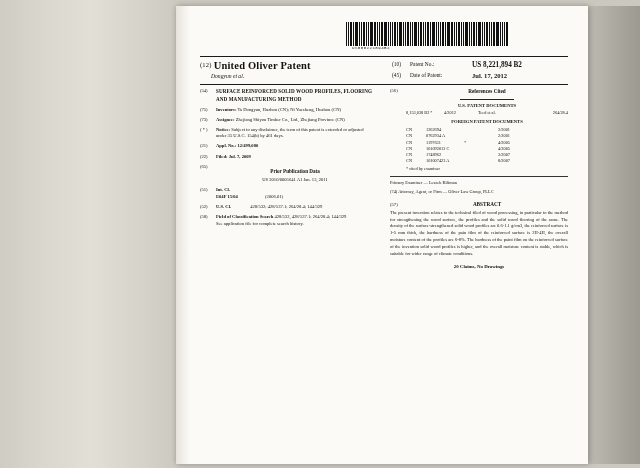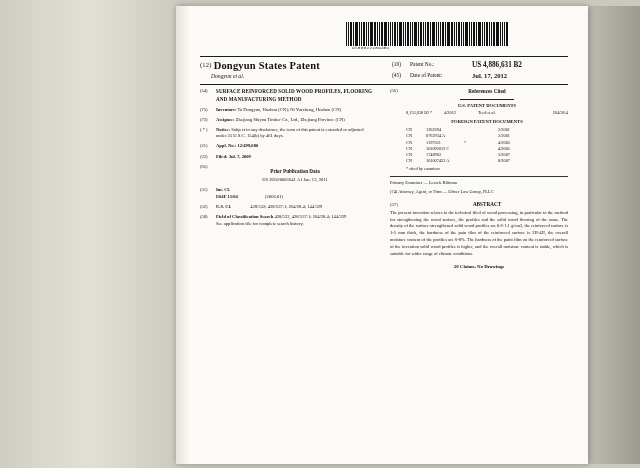--- a/index.html
+++ b/index.html
@@ -157,29 +157,29 @@
           <div class="bar" style="width: 1px; height: 24px;"></div>
           <div class="bar" style="width: 2px; height: 24px;"></div>
         </div>
       <div class="barnum">US008221894B2</div>
 
       <div class="hdr">
         <div class="rule"></div>
         <div class="hdr-row">
           <div style="width:186px;">
             <div class="us-pat">
-              <span class="usp-prefix">(12)</span><span>Dongyun States Patent</span>
+              <span class="usp-prefix">(12)</span><span>United Oliver Patent</span>
             </div>
             <div class="inventorline">Dongyun et al.</div>
           </div>
           <div class="hdr-right">
             <div class="line">
               <span class="code">(10)</span>
               <span class="lbl">Patent No.:</span>
-              <span class="val">US 4,886,631 B2</span>
+              <span class="val">US 8,221,894 B2</span>
             </div>
             <div class="line">
               <span class="code">(45)</span>
               <span class="lbl">Date of Patent:</span>
               <span class="val2">Jul. 17, 2012</span>
             </div>
           </div>
         </div>
         <div class="rule" style="margin-top:3px;"></div>
       </div>

